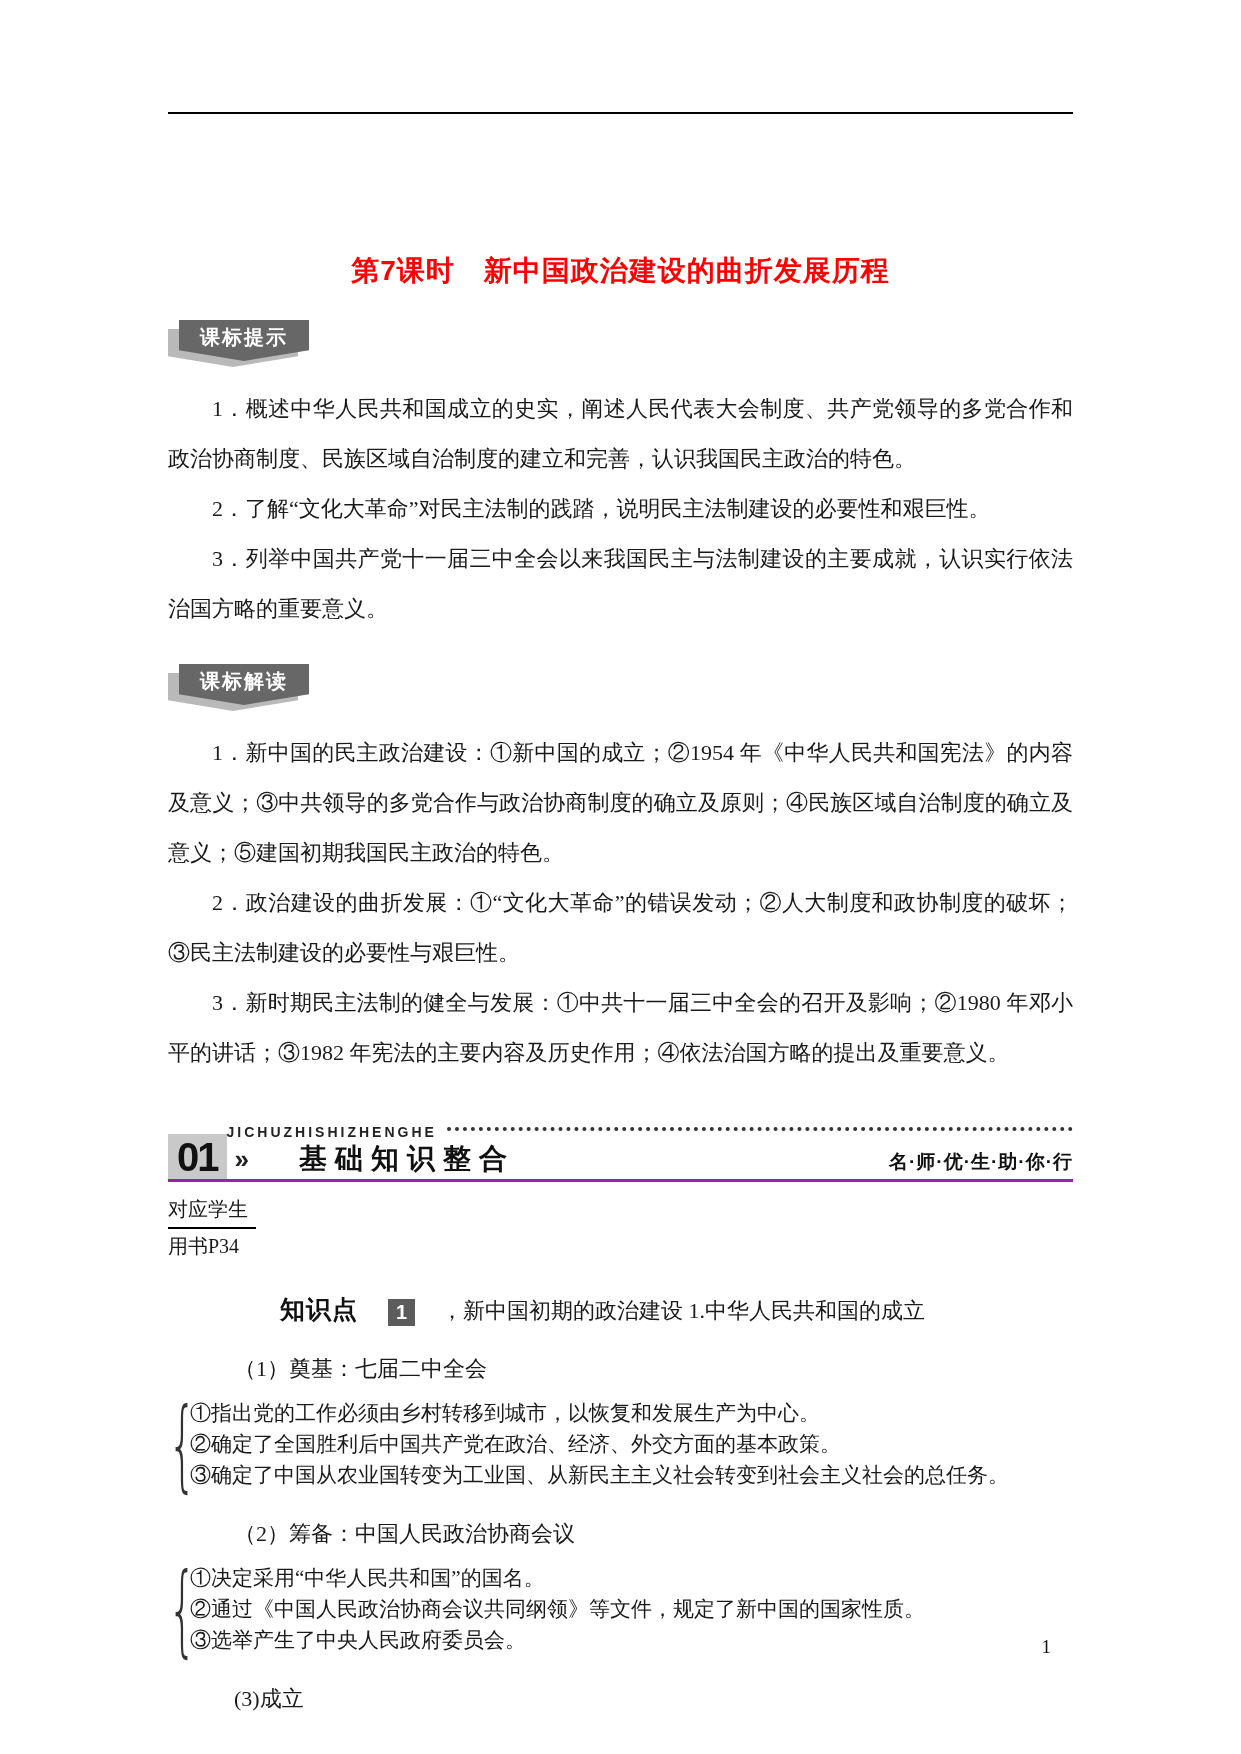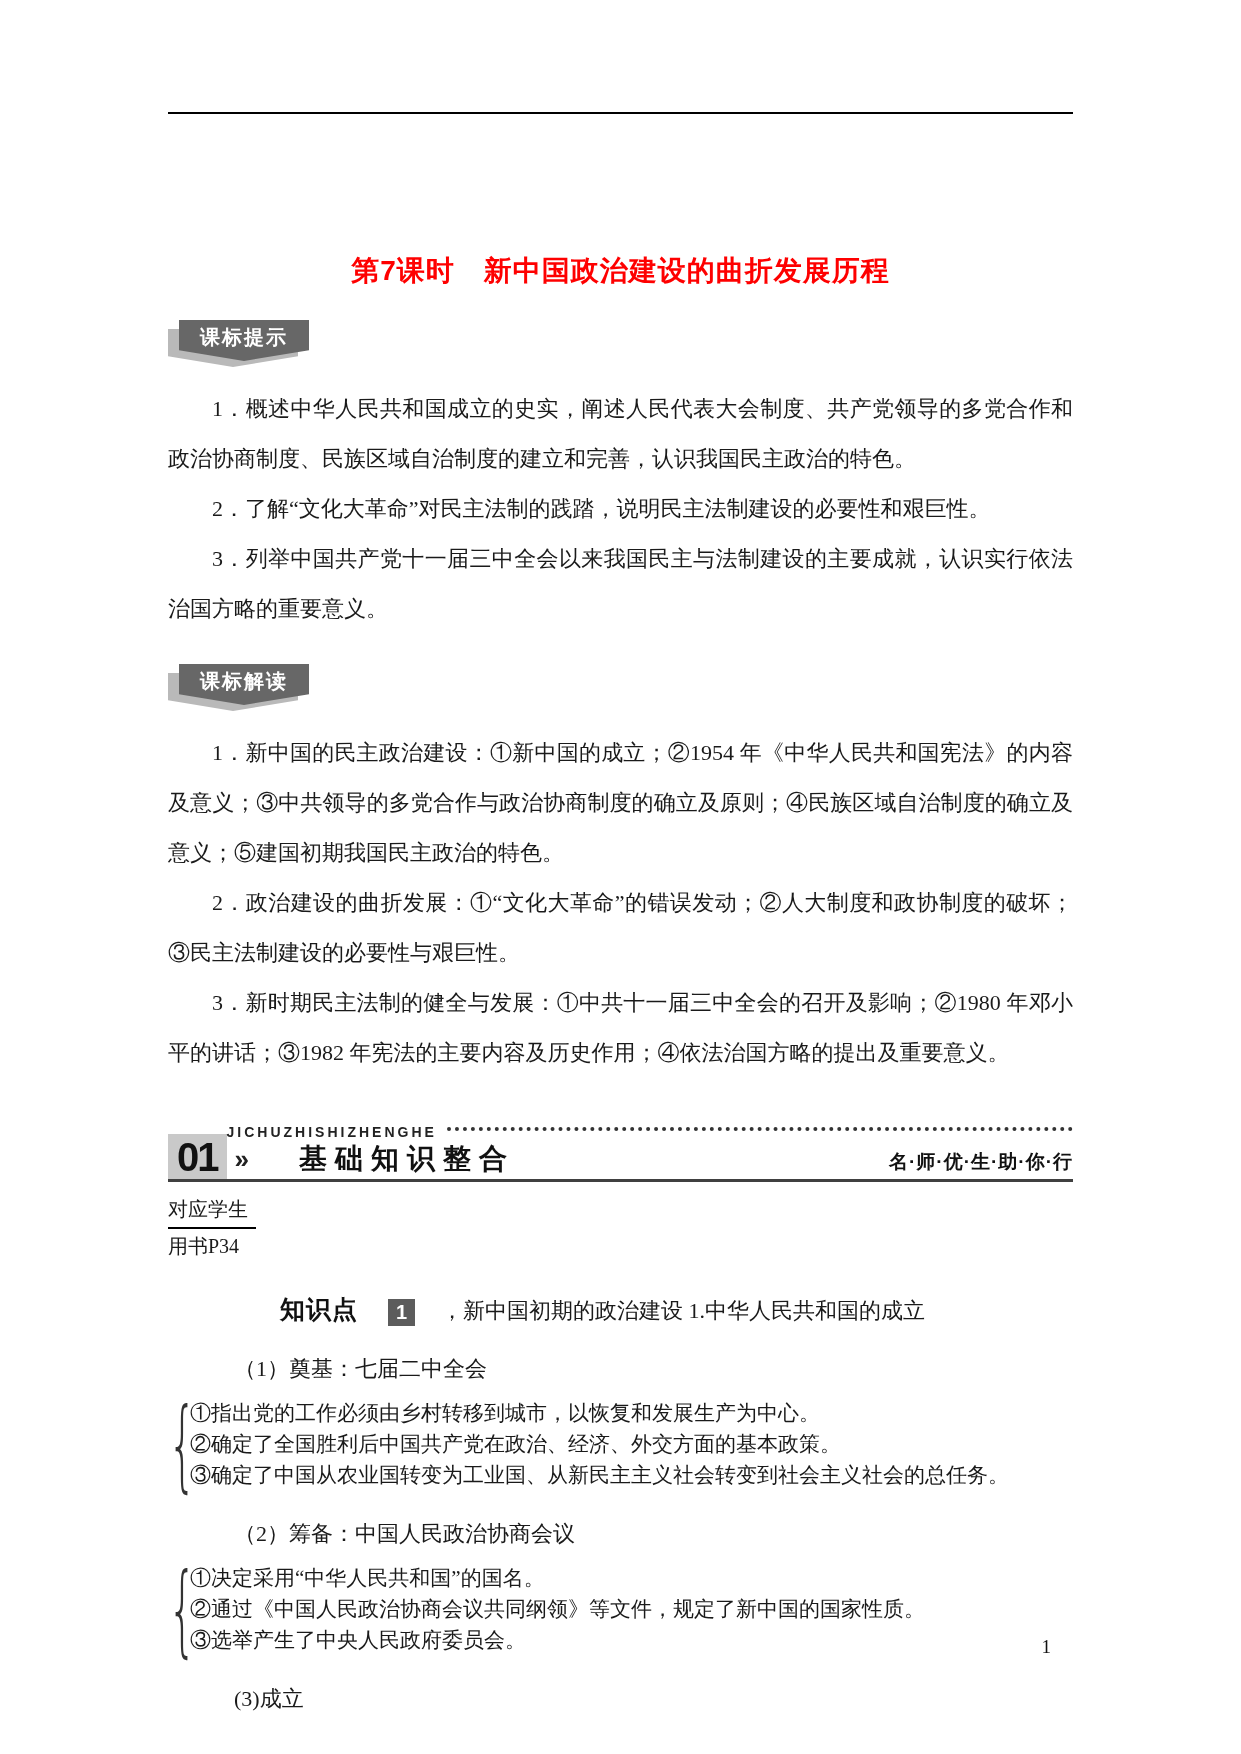--- a/index.html
+++ b/index.html
@@ -50,21 +50,21 @@
     line-height:50px;
     text-indent:2em;
     text-align:justify;
   }
   .para-block{margin-top:14px;}
   
   .section-band{
     margin-top:46px;
     display:flex;
     align-items:flex-end;
-    border-bottom:3px solid #404040;
+    border-bottom:3px solid #a21caf;
     padding-bottom:0;
   }
   .num-box{
     background:#c9c9c9;
     color:#111;
     font-family:"Liberation Sans","DejaVu Sans",sans-serif;
     font-weight:bold;
     font-size:40px;
     line-height:44px;
     padding:1px 9px 0 9px;

